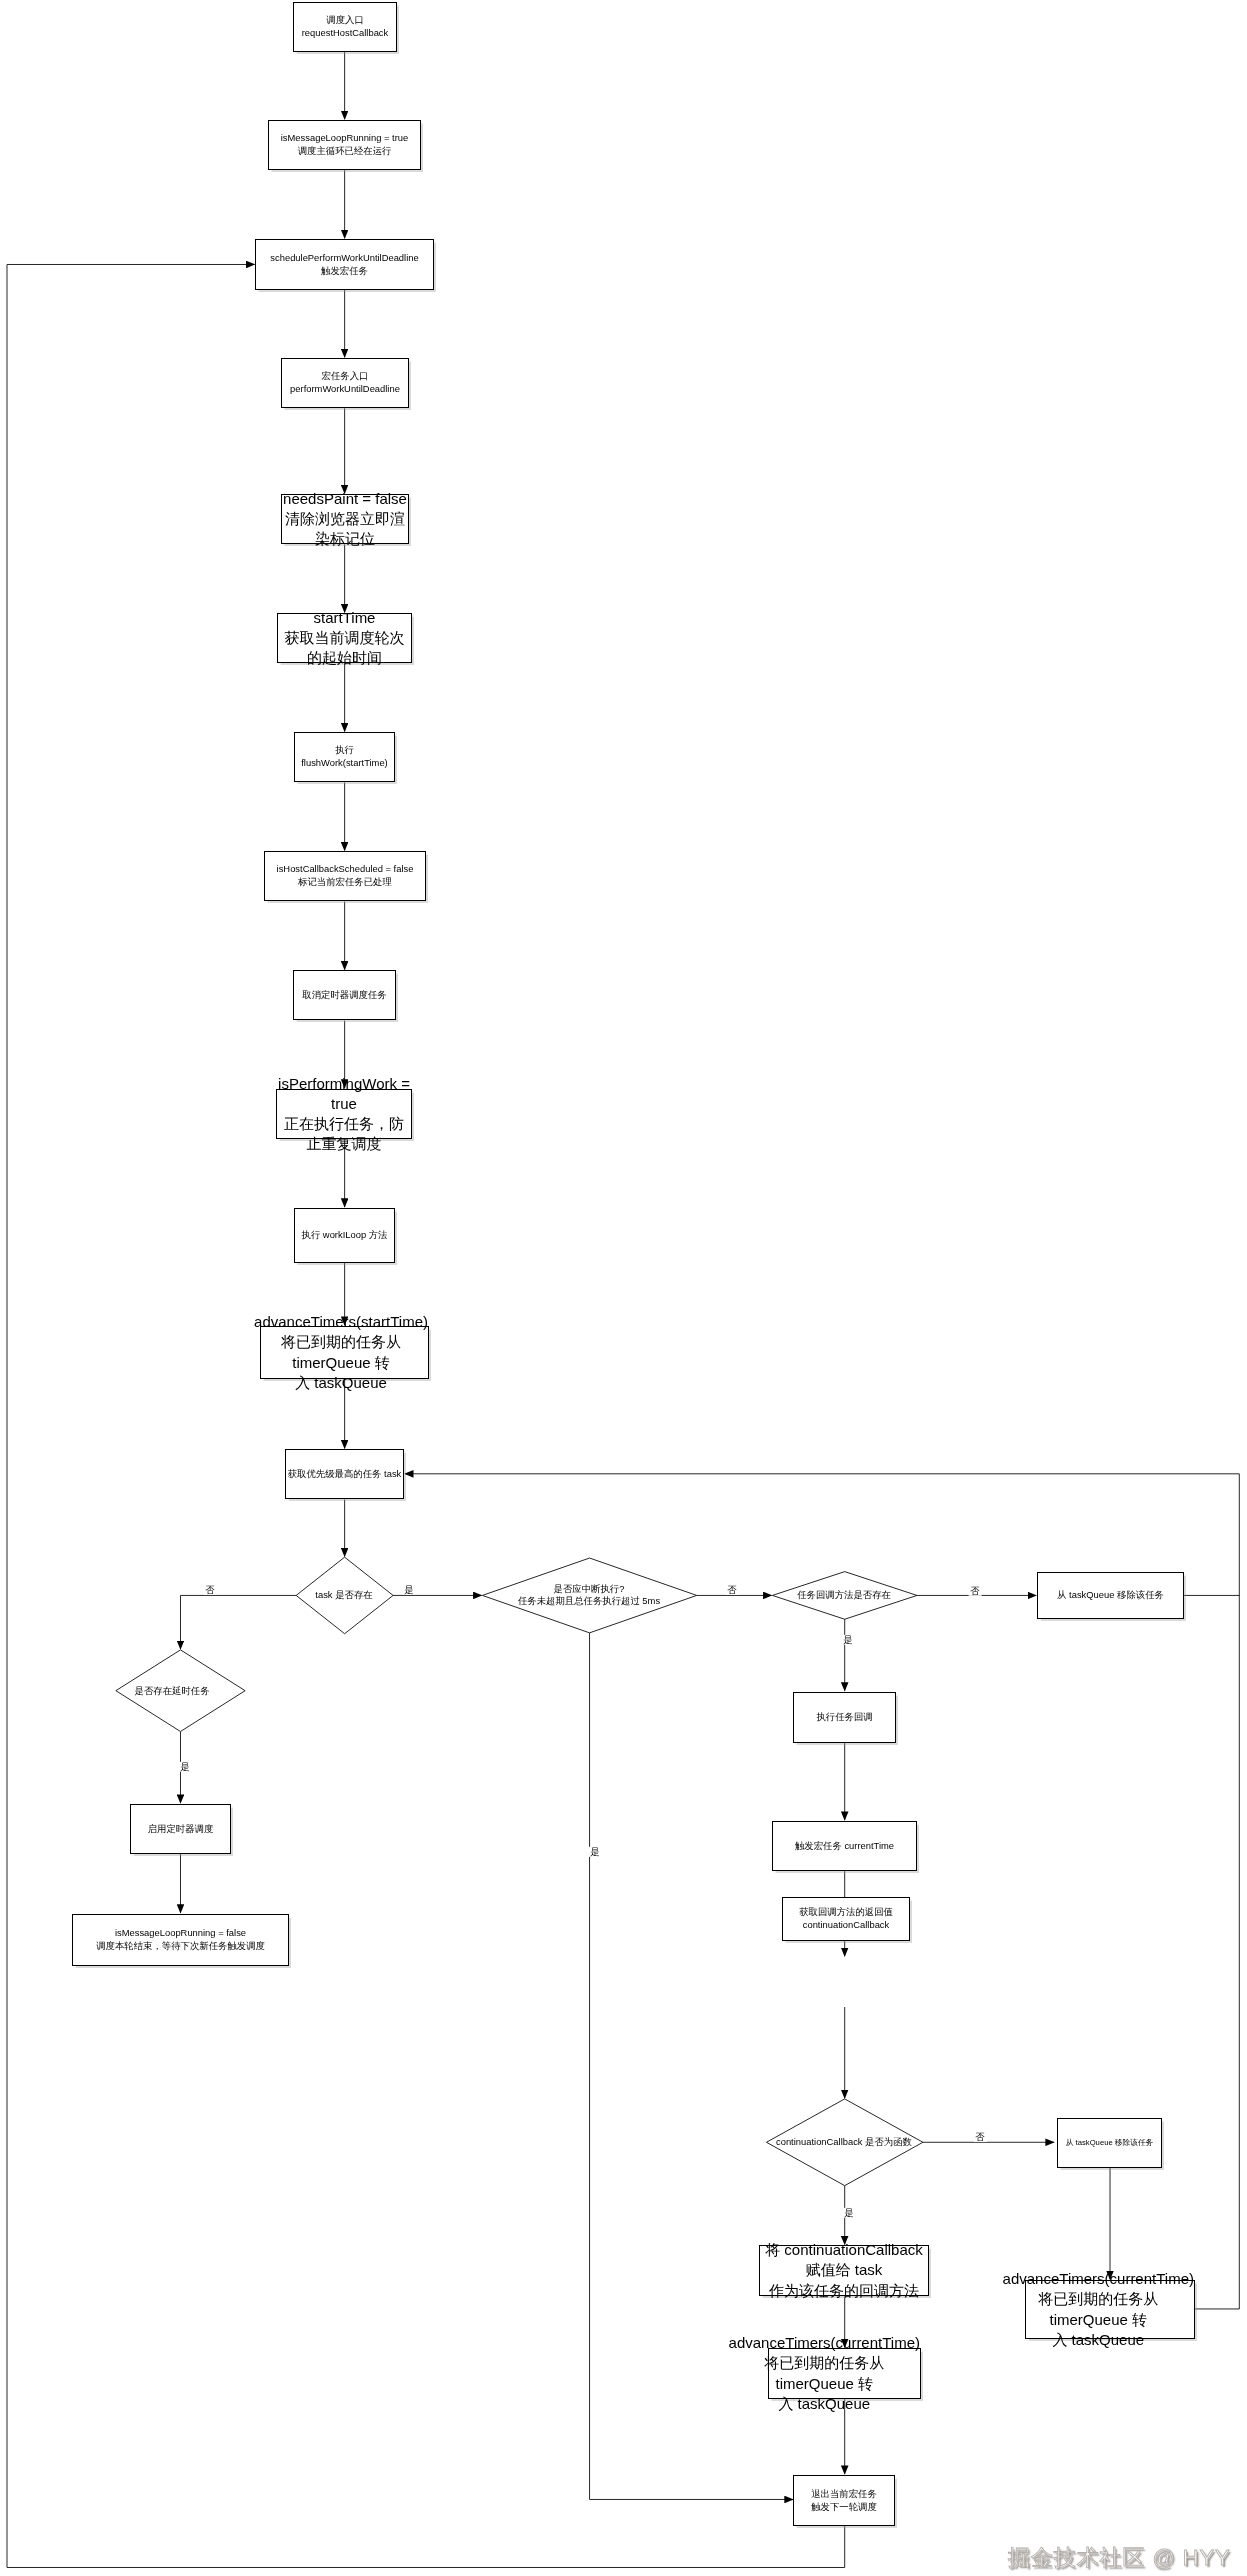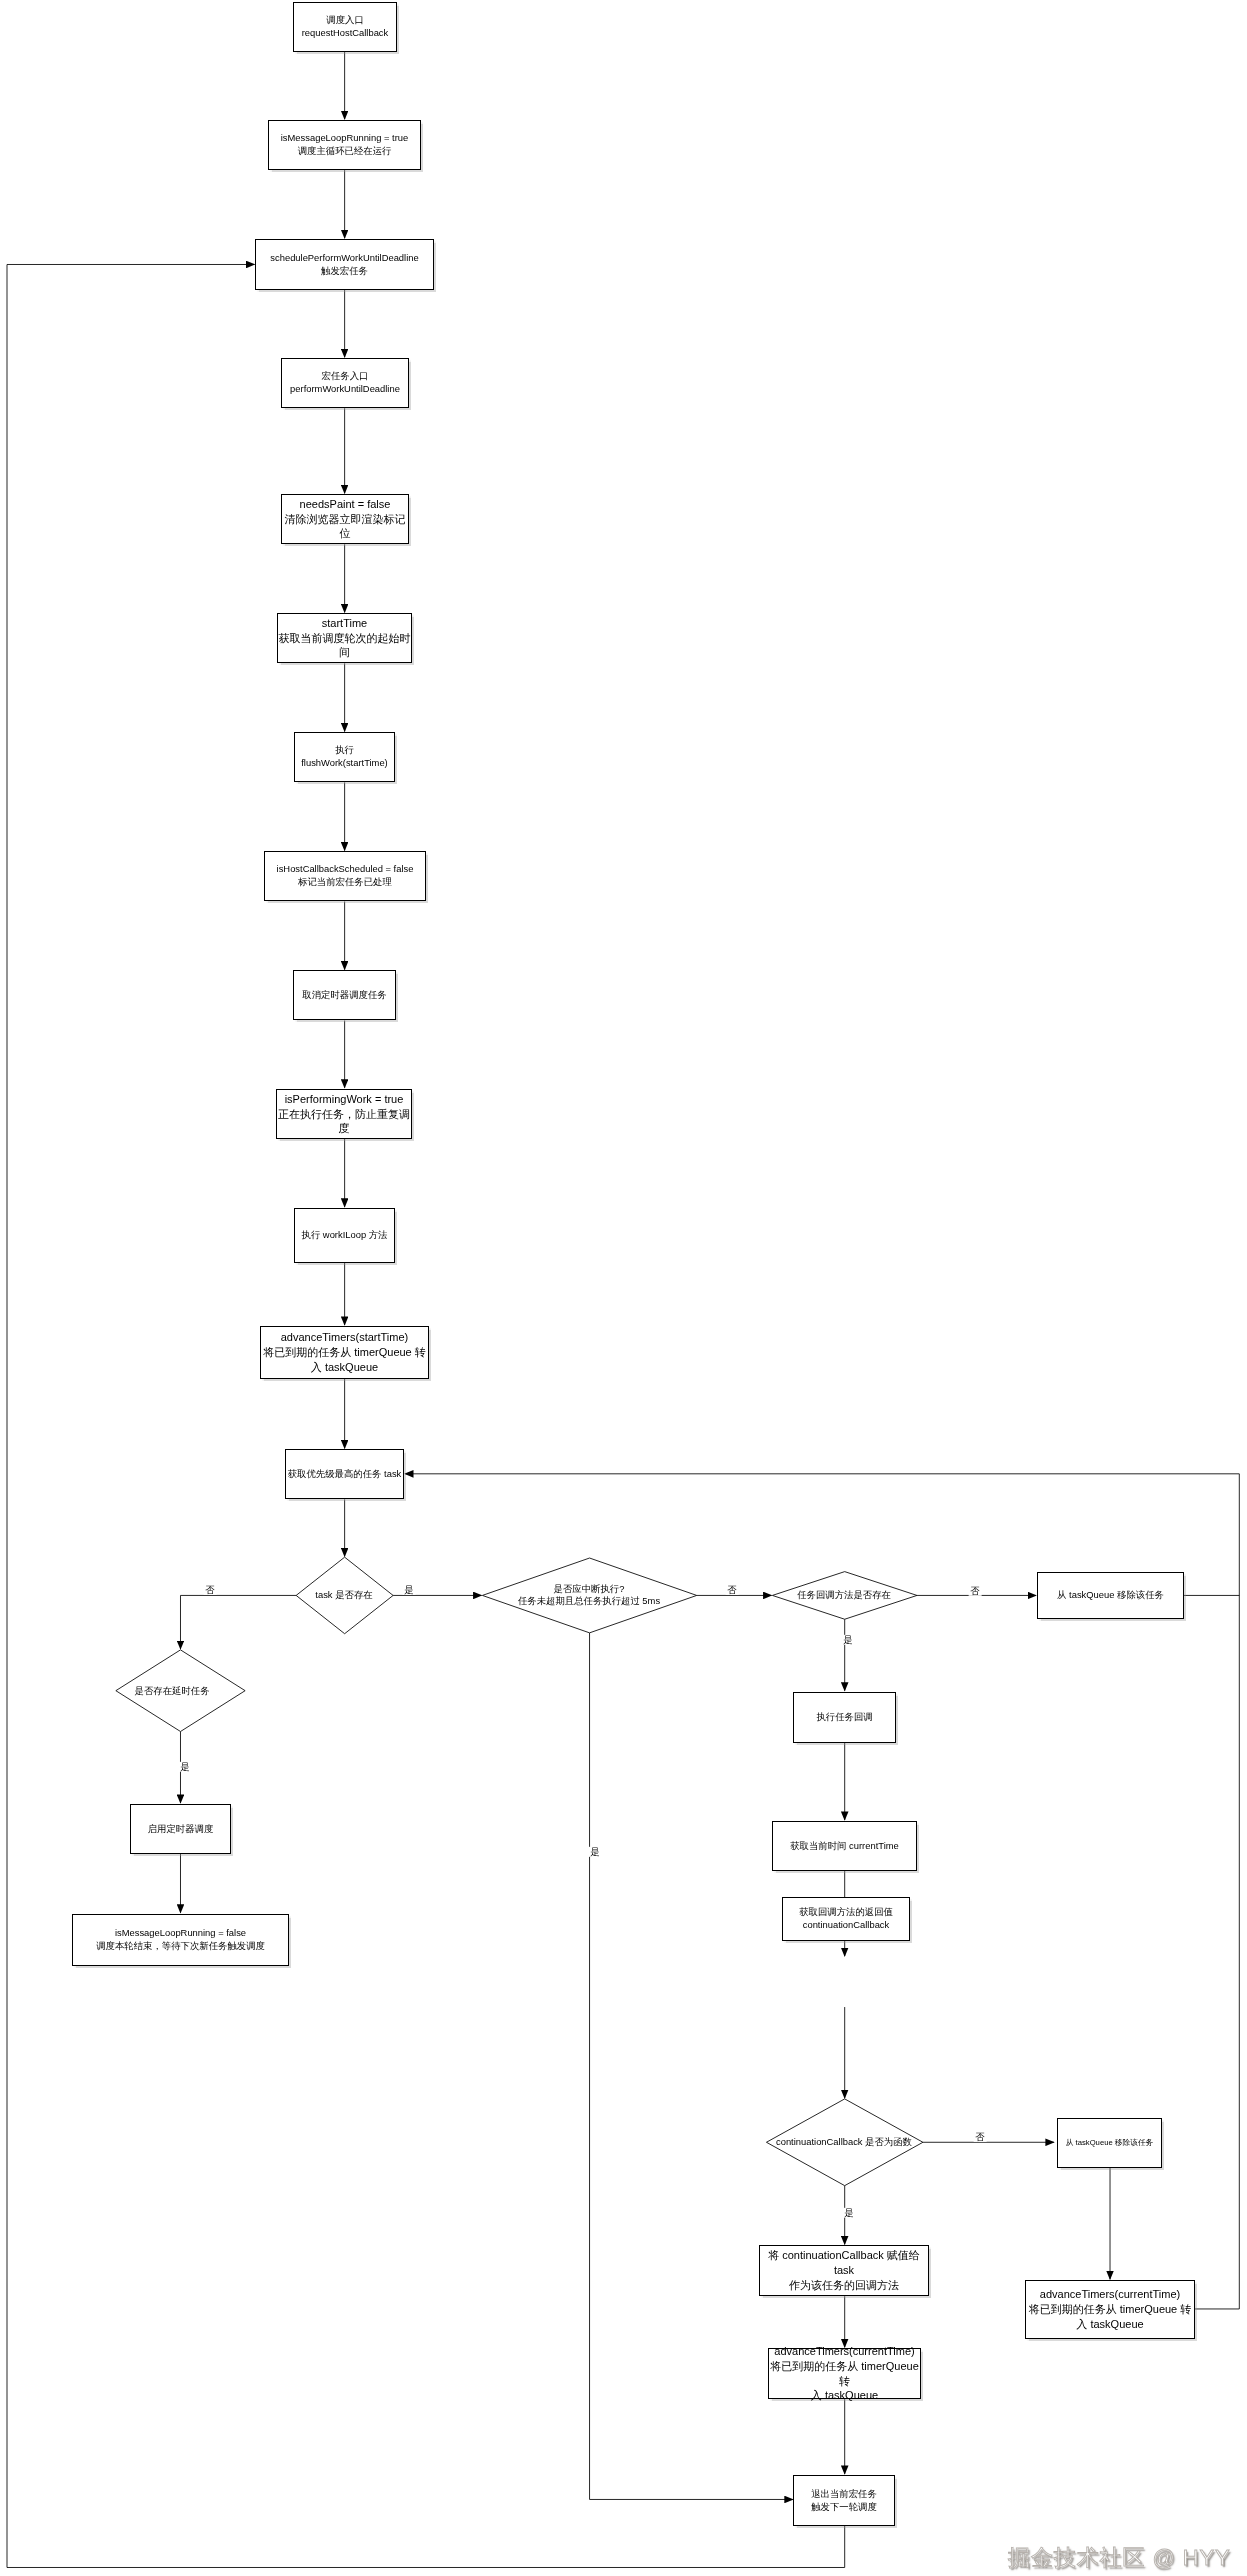--- a/index.html
+++ b/index.html
@@ -3,21 +3,21 @@
 <meta charset="utf-8">
 <style>
   html,body{margin:0;padding:0;background:#ffffff;}
   #canvas{position:relative;width:1248px;height:2576px;background:#ffffff;overflow:hidden;
           font-family:"Liberation Sans","DejaVu Sans",sans-serif;}
   #wires{position:absolute;left:0;top:0;width:1248px;height:2576px;}
   .node{position:absolute;box-sizing:border-box;background:#ffffff;border:0.9px solid #000;
         display:flex;align-items:center;justify-content:center;text-align:center;
         font-size:9.4px;line-height:1.35;color:#000;box-shadow:1.7px 1.7px 0.9px rgba(150,150,150,0.35);}
   .node span,.dtext span{white-space:pre-line;}
-  .f10{font-size:11px;}
+  .f10{font-size:15px;justify-content:flex-end;}
   .f9{font-size:7.7px;line-height:1.3;}
   .dtext{position:absolute;display:flex;align-items:center;justify-content:center;
          text-align:center;font-size:9.4px;line-height:1.3;color:#000;transform:translate(-50%,-50%);}
   .elabel{position:absolute;transform:translate(-50%,-50%);background:#ffffff;
           font-size:9.4px;color:#000;padding:0 1.7px;line-height:1.1;}
   .watermark{position:absolute;left:1008px;top:2507px;font-size:22px;letter-spacing:0.9px;
              color:#fefefe;-webkit-text-stroke:0.9px #b5b0ab;
              text-shadow:1.7px 1.7px 1.7px rgba(110,105,100,0.8);margin-top:36px;}
 </style>
 </head>
@@ -129,21 +129,21 @@
       <span>isMessageLoopRunning = false
 调度本轮结束，等待下次新任务触发调度</span>
     </div>
   <div class="node" style="left:1037px;top:1572px;width:147px;height:47px">
       <span>从 taskQueue 移除该任务</span>
     </div>
   <div class="node" style="left:793px;top:1692px;width:103px;height:51px">
       <span>执行任务回调</span>
     </div>
   <div class="node" style="left:772px;top:1821px;width:145px;height:50px">
-      <span>获取当前时间 currentTime</span>
+      <span>触发宏任务 currentTime</span>
     </div>
   <div class="node" style="left:782px;top:1897px;width:128px;height:44px">
       <span>获取回调方法的返回值
 continuationCallback</span>
     </div>
   <div class="node f9" style="left:1057px;top:2118px;width:105px;height:50px">
       <span>从 taskQueue 移除该任务</span>
     </div>
   <div class="node f10" style="left:759px;top:2245px;width:170px;height:51px">
       <span>将 continuationCallback 赋值给 task

